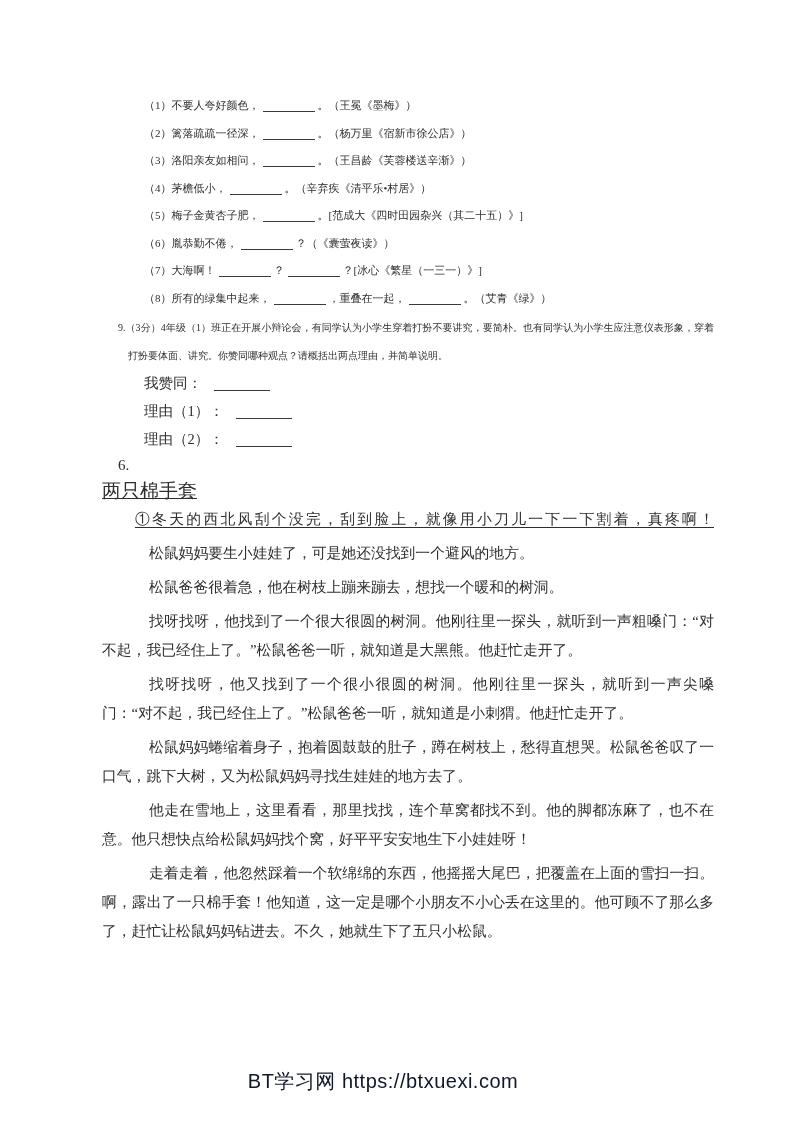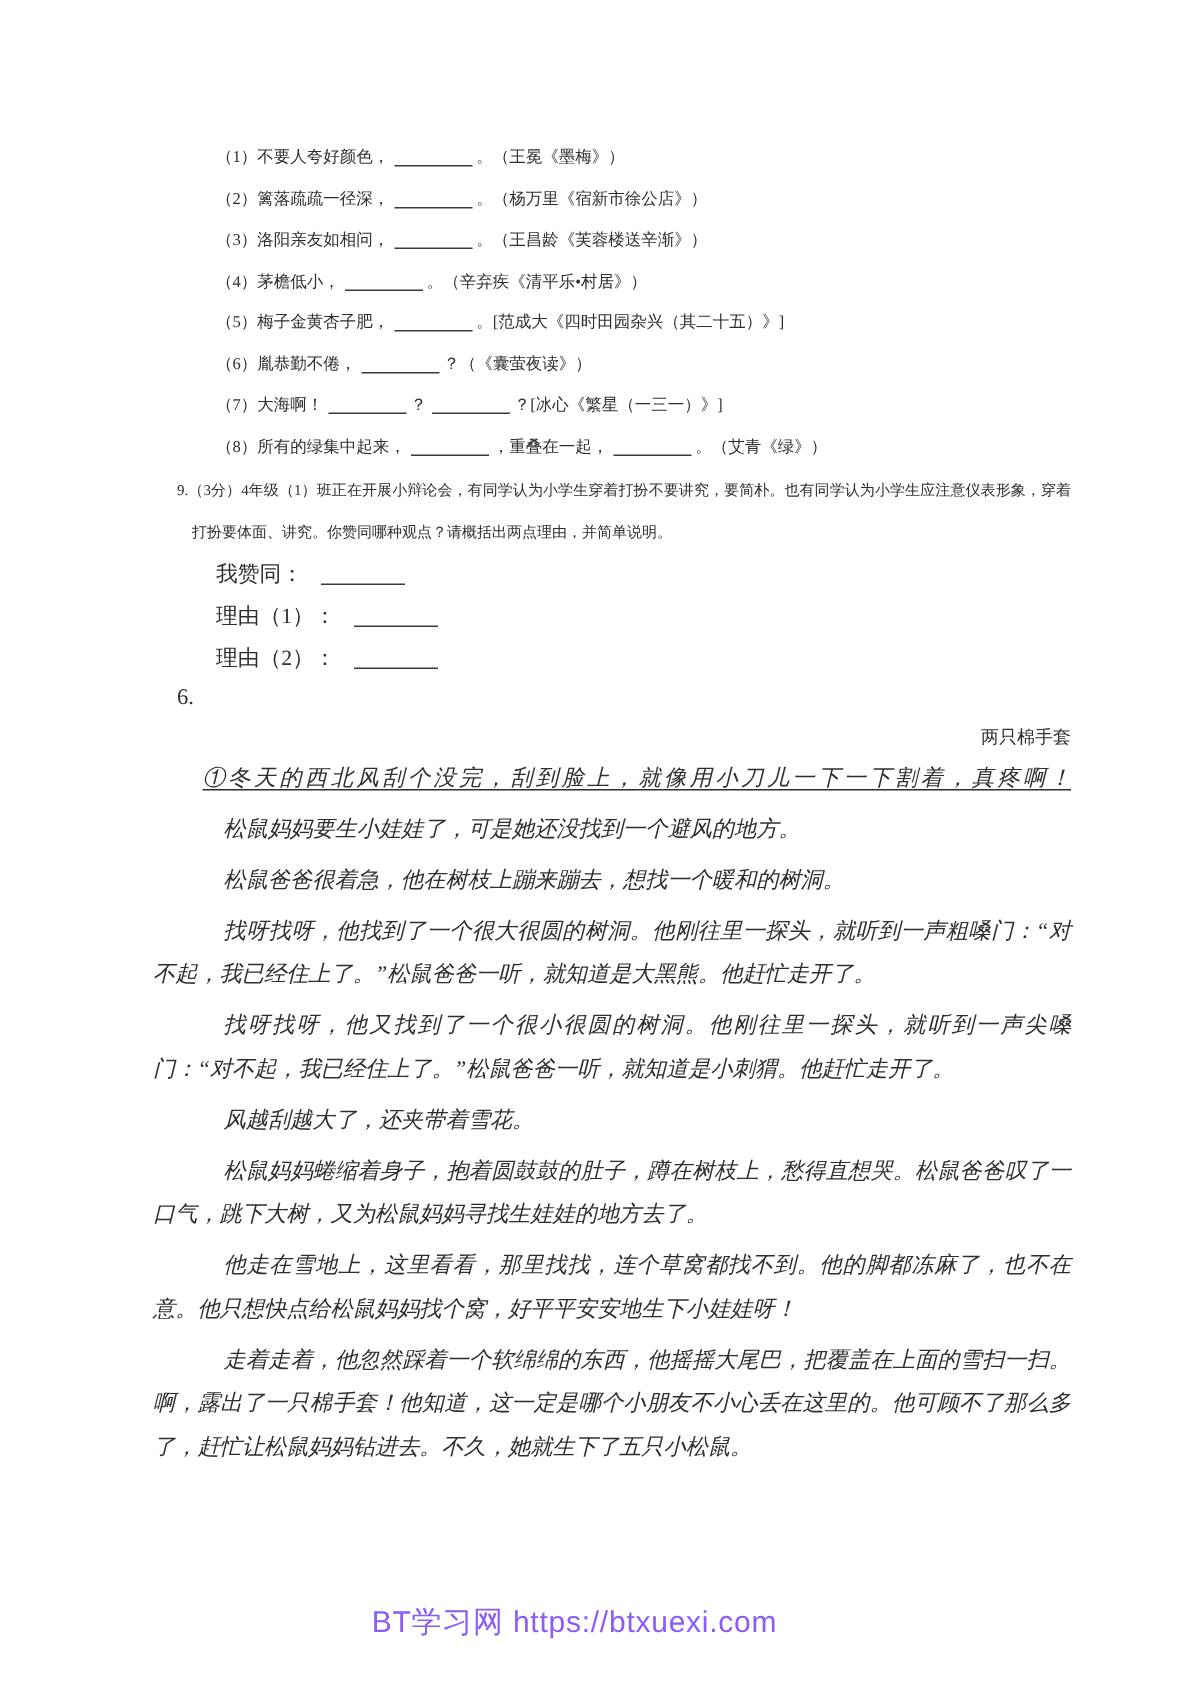--- a/index.html
+++ b/index.html
@@ -51,49 +51,49 @@
   }
   .answers .line { height: 28px; line-height: 28px; margin-left: 16px; }
   
   .q11-num {
     margin-left: 16px;
     font-size: 15px;
     height: 24px;
     line-height: 24px;
   }
   .passage-title {
-    text-align: right;
-    font-size: 12px;
+    text-align: left;
+    font-size: 19px;
     height: 28px;
     line-height: 28px;
+    text-decoration: underline;
   }
   .story { font-size: 14.8px; }
   .story p {
     margin: 0 0 5px 0;
     line-height: 29px;
     text-indent: 47px;
     text-align: justify;
-    font-style: italic;
   }
   .story p.intro {
     text-indent: 33px;
     text-align: justify;
     text-align-last: justify;
     text-decoration: underline;
     text-underline-offset: 3px;
   }
   
   .footer {
     position: absolute;
     top: 1068px; left: 0;
     width: 766px;
     text-align: center;
     font-family: "Liberation Sans", "DejaVu Sans", sans-serif;
     font-size: 20px;
-    color: #8b5cf6;
+    color: #0f172a;
     letter-spacing: 0.5px;
   }
 </style>
 </head>
 <body>
 
 <div class="page">
 
   <div class="fill-items">
     <div class="line"><span>（1）不要人夸好颜色，</span><span class="blank"></span><span>。（王冕《墨梅》）</span></div>
@@ -119,21 +119,20 @@
   <div class="q11-num">6.</div>
 
   <div class="passage-title">两只棉手套</div>
 
   <div class="story">
     <p class="intro">①冬天的西北风刮个没完，刮到脸上，就像用小刀儿一下一下割着，真疼啊！</p>
     <p>松鼠妈妈要生小娃娃了，可是她还没找到一个避风的地方。</p>
     <p>松鼠爸爸很着急，他在树枝上蹦来蹦去，想找一个暖和的树洞。</p>
     <p>找呀找呀，他找到了一个很大很圆的树洞。他刚往里一探头，就听到一声粗嗓门：“对不起，我已经住上了。”松鼠爸爸一听，就知道是大黑熊。他赶忙走开了。</p>
     <p>找呀找呀，他又找到了一个很小很圆的树洞。他刚往里一探头，就听到一声尖嗓门：“对不起，我已经住上了。”松鼠爸爸一听，就知道是小刺猬。他赶忙走开了。</p>
-    <p>风越刮越大了，还夹带着雪花。</p>
     <p>松鼠妈妈蜷缩着身子，抱着圆鼓鼓的肚子，蹲在树枝上，愁得直想哭。松鼠爸爸叹了一口气，跳下大树，又为松鼠妈妈寻找生娃娃的地方去了。</p>
     <p>他走在雪地上，这里看看，那里找找，连个草窝都找不到。他的脚都冻麻了，也不在意。他只想快点给松鼠妈妈找个窝，好平平安安地生下小娃娃呀！</p>
     <p>走着走着，他忽然踩着一个软绵绵的东西，他摇摇大尾巴，把覆盖在上面的雪扫一扫。啊，露出了一只棉手套！他知道，这一定是哪个小朋友不小心丢在这里的。他可顾不了那么多了，赶忙让松鼠妈妈钻进去。不久，她就生下了五只小松鼠。</p>
   </div>
 
 </div>
 
 <div class="footer">
   <span>BT学习网</span>
   <span>https://btxuexi.com</span>

